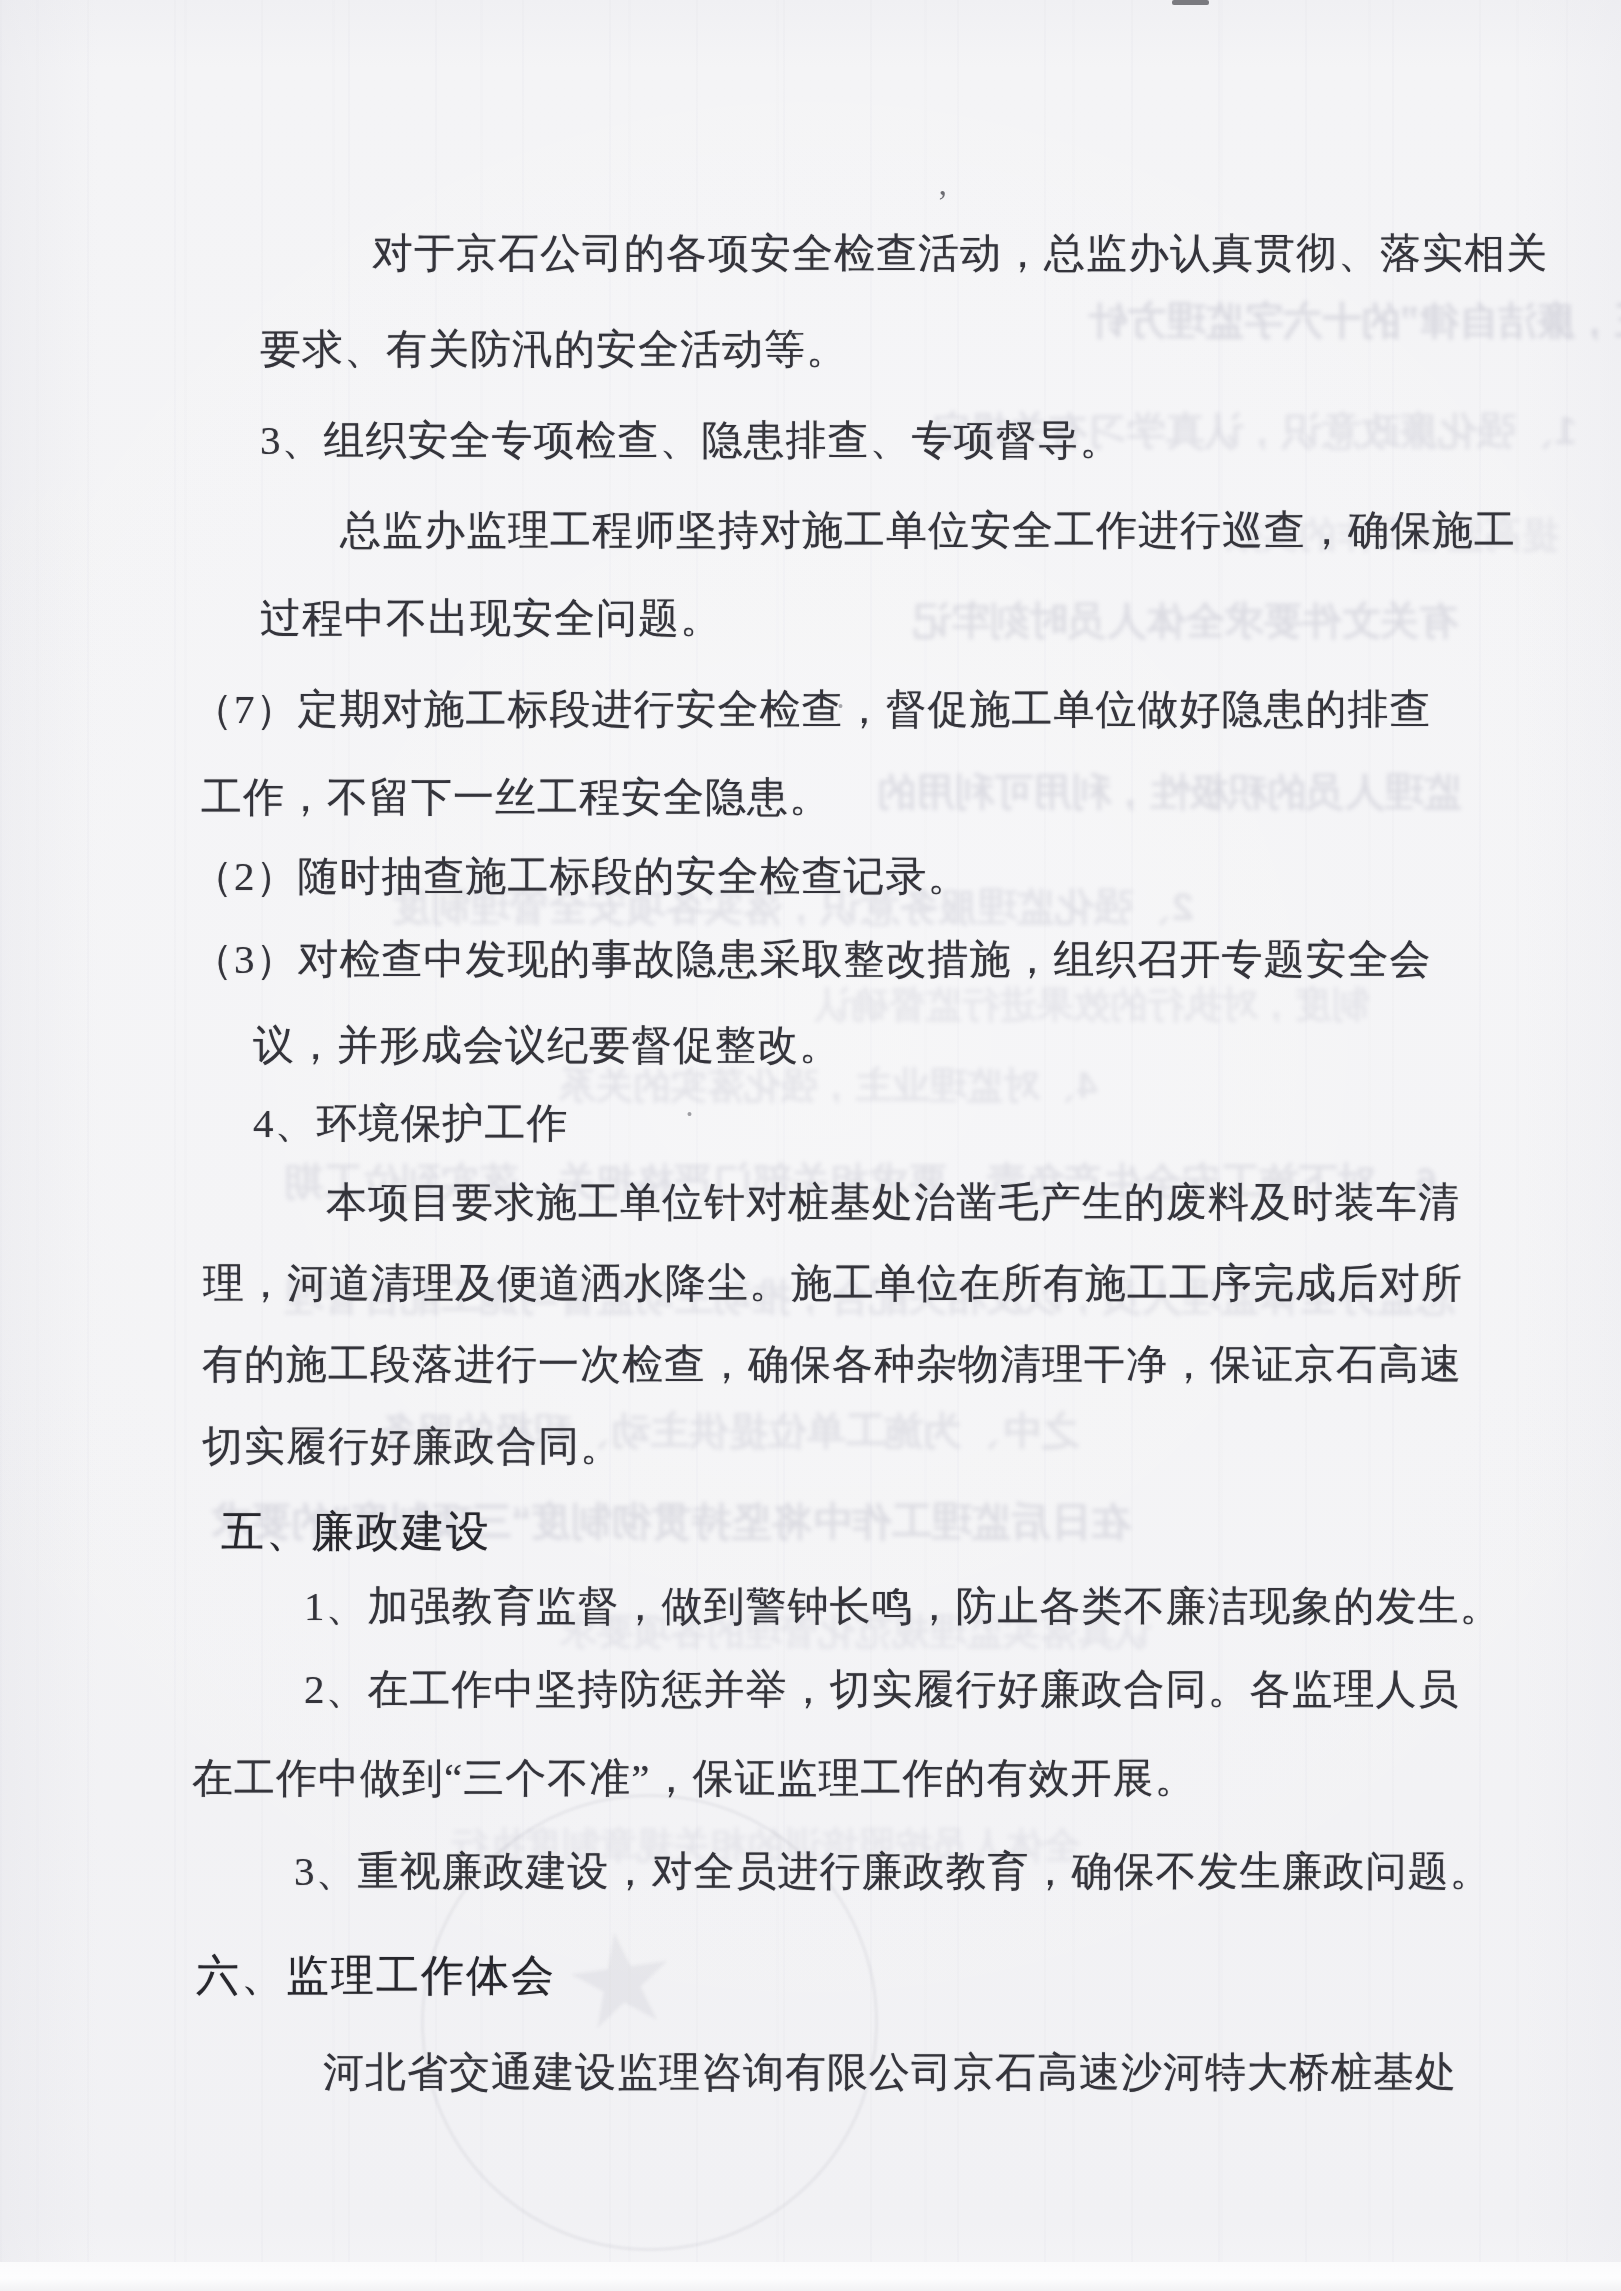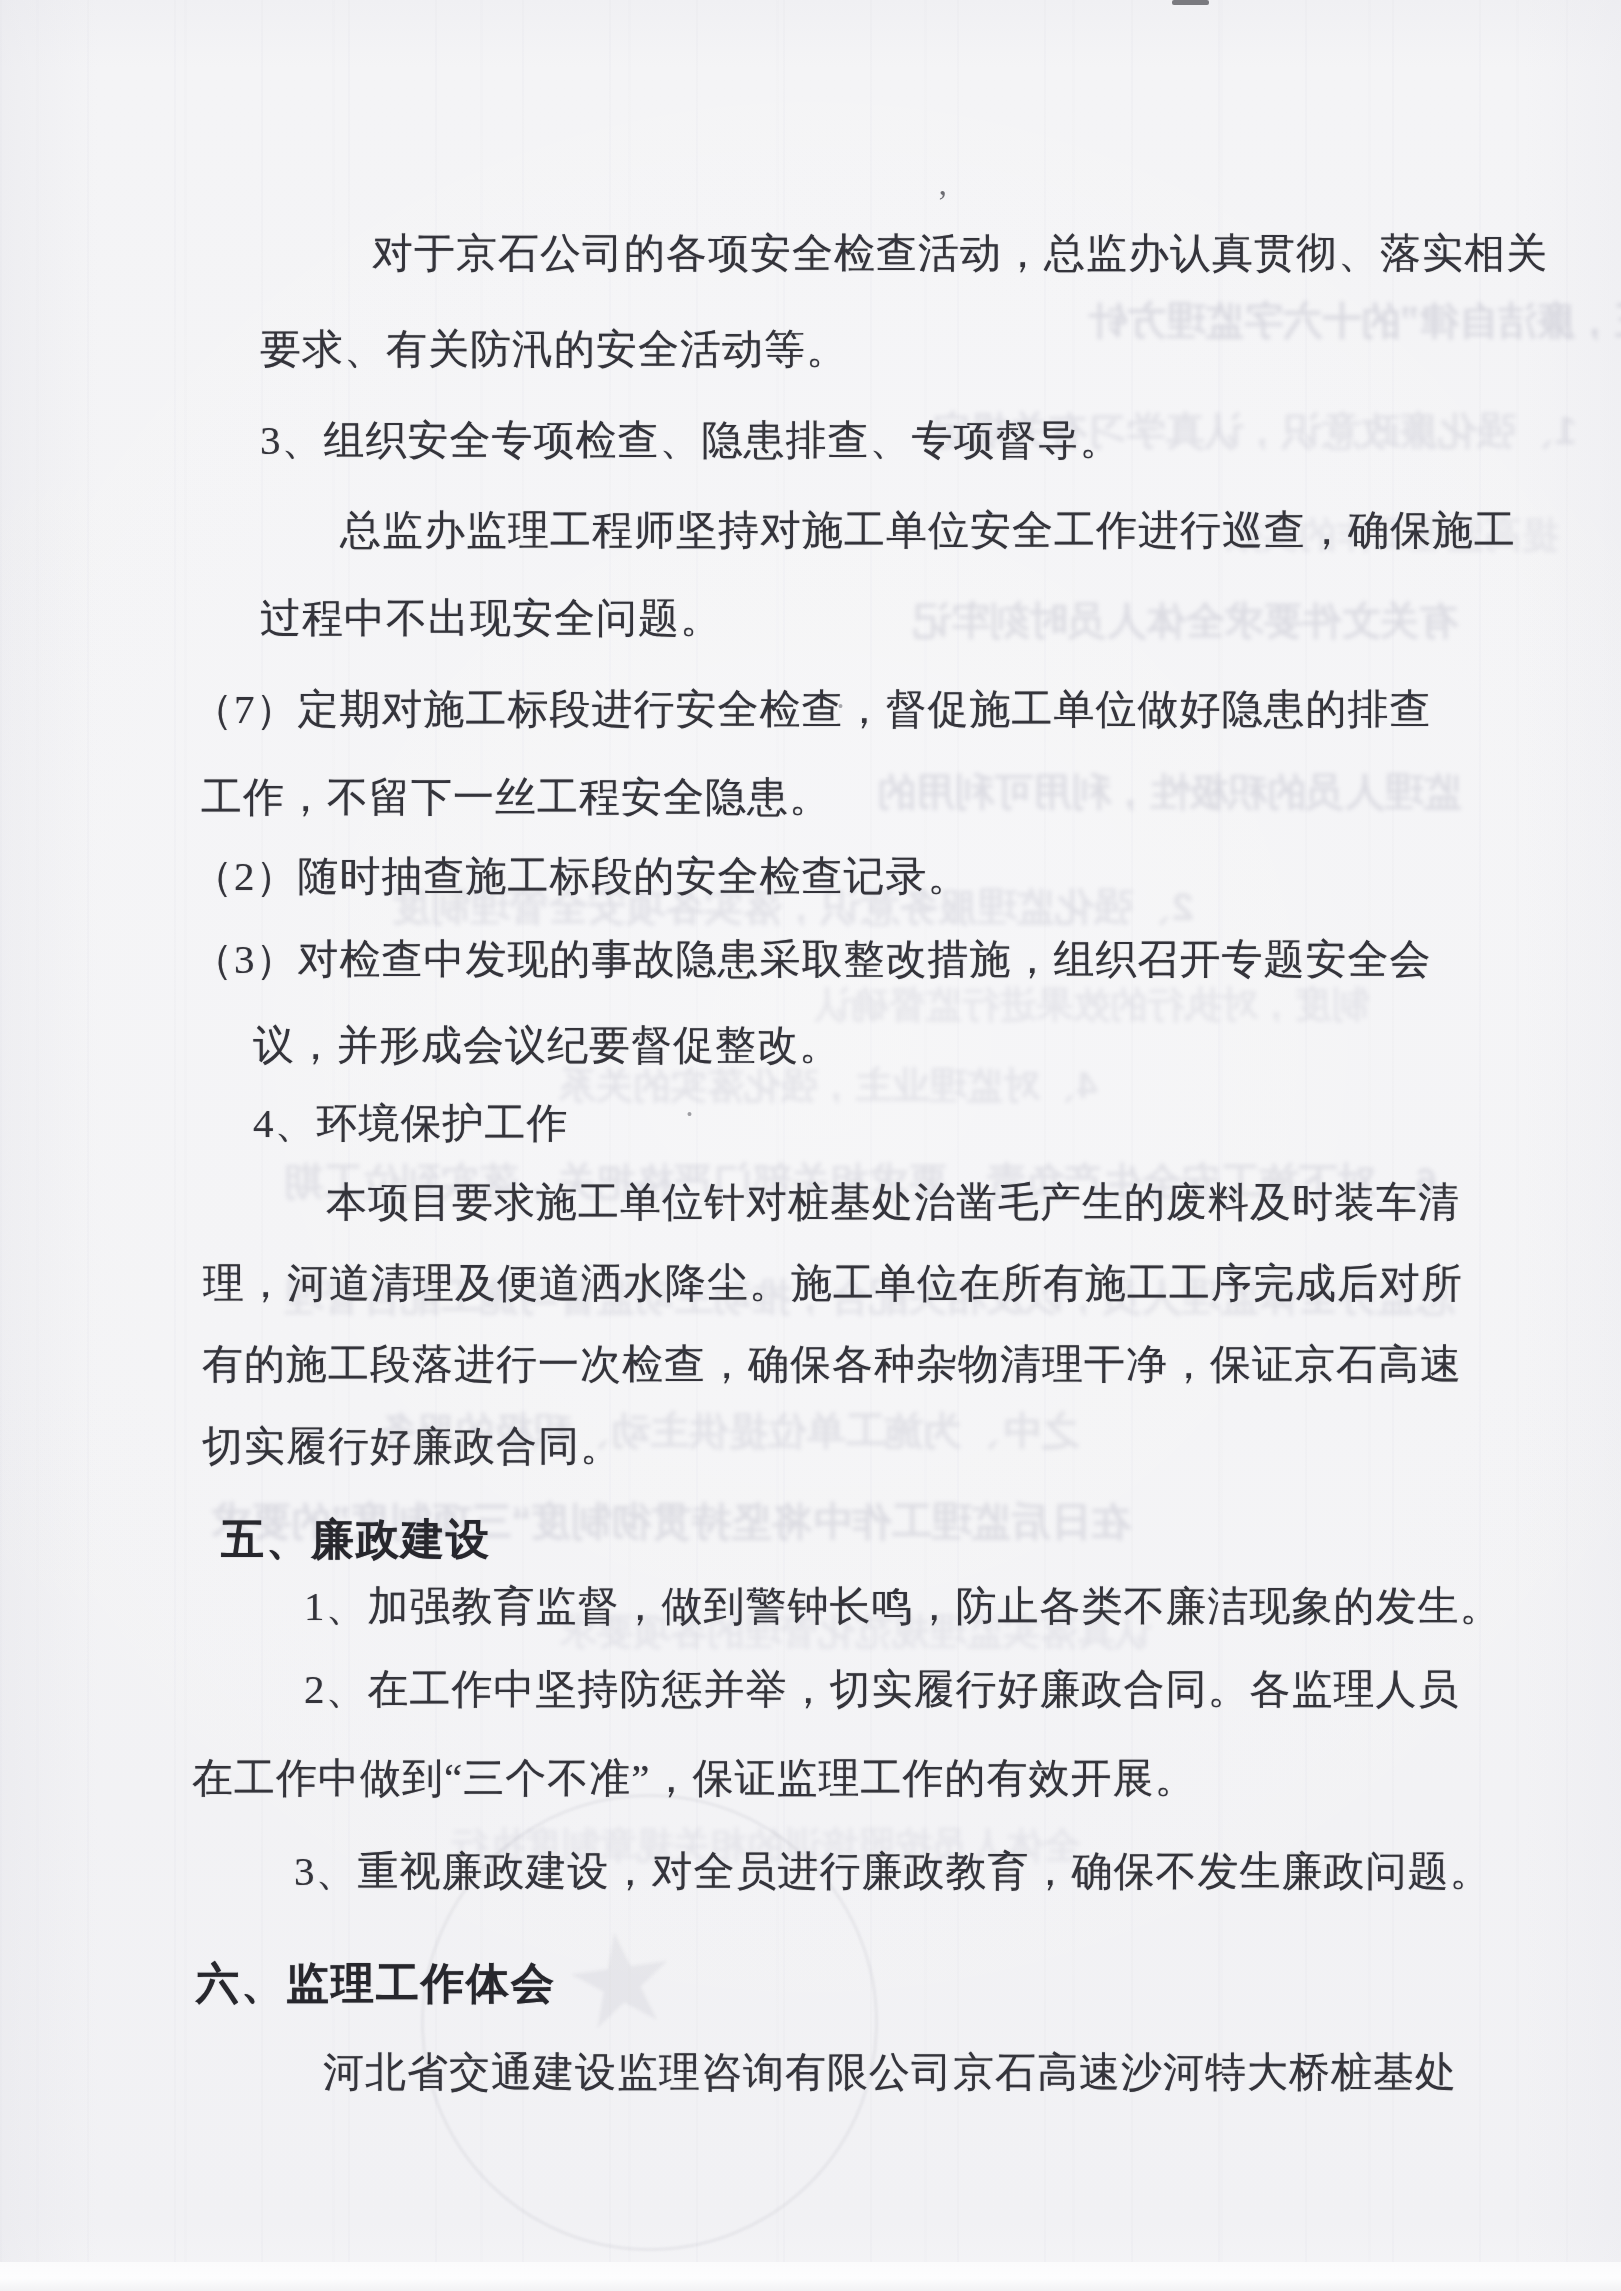--- a/index.html
+++ b/index.html
@@ -31,23 +31,22 @@
       linear-gradient(90deg,rgba(226,226,232,.35) 0%,rgba(255,255,255,0) 6%,rgba(255,255,255,0) 94%,rgba(230,230,236,.3) 100%);
     pointer-events:none;
   }
   .ln{
     position:absolute;white-space:nowrap;
     font-size:41px;line-height:1.25;letter-spacing:1px;
     color:#34343b;text-shadow:0 0 1px rgba(52,52,62,.5);
   }
   .hd{
     font-family:"Liberation Sans","DejaVu Sans",sans-serif;
-    font-weight:700;font-size:43px;color:#27272d;letter-spacing:2px;
+    font-weight:400;font-size:43px;color:#27272d;letter-spacing:2px;
     text-shadow:0 0 1px rgba(40,40,48,.6);
-    margin-top:8px;
   }
   
   .bt{
     position:absolute;white-space:nowrap;
     font-family:"Liberation Sans","DejaVu Sans",sans-serif;font-weight:700;
     color:#7d7d96;transform:scaleX(-1);filter:blur(2px);
     pointer-events:none;
   }
   .stamp-circle{
     position:absolute;left:421px;top:1794px;width:451px;height:451px;

